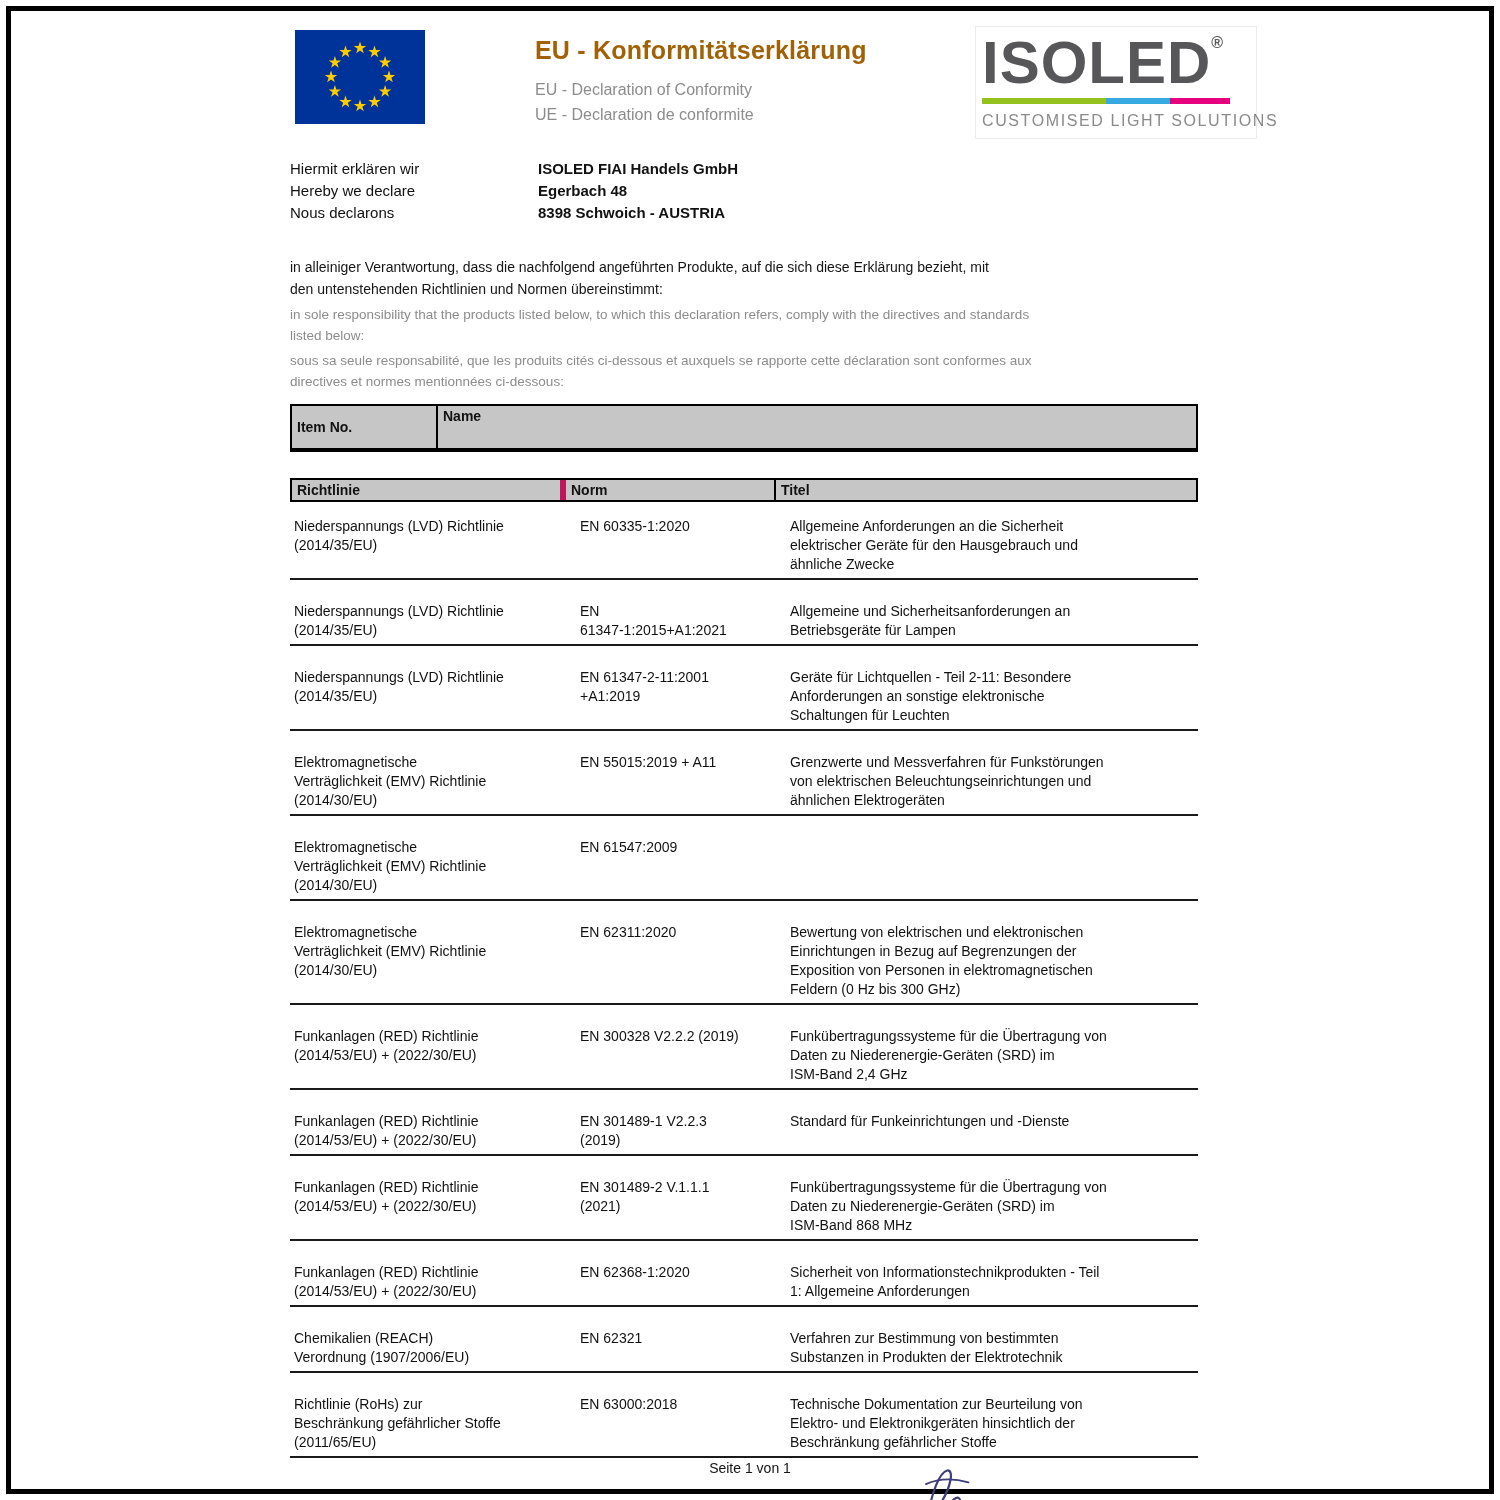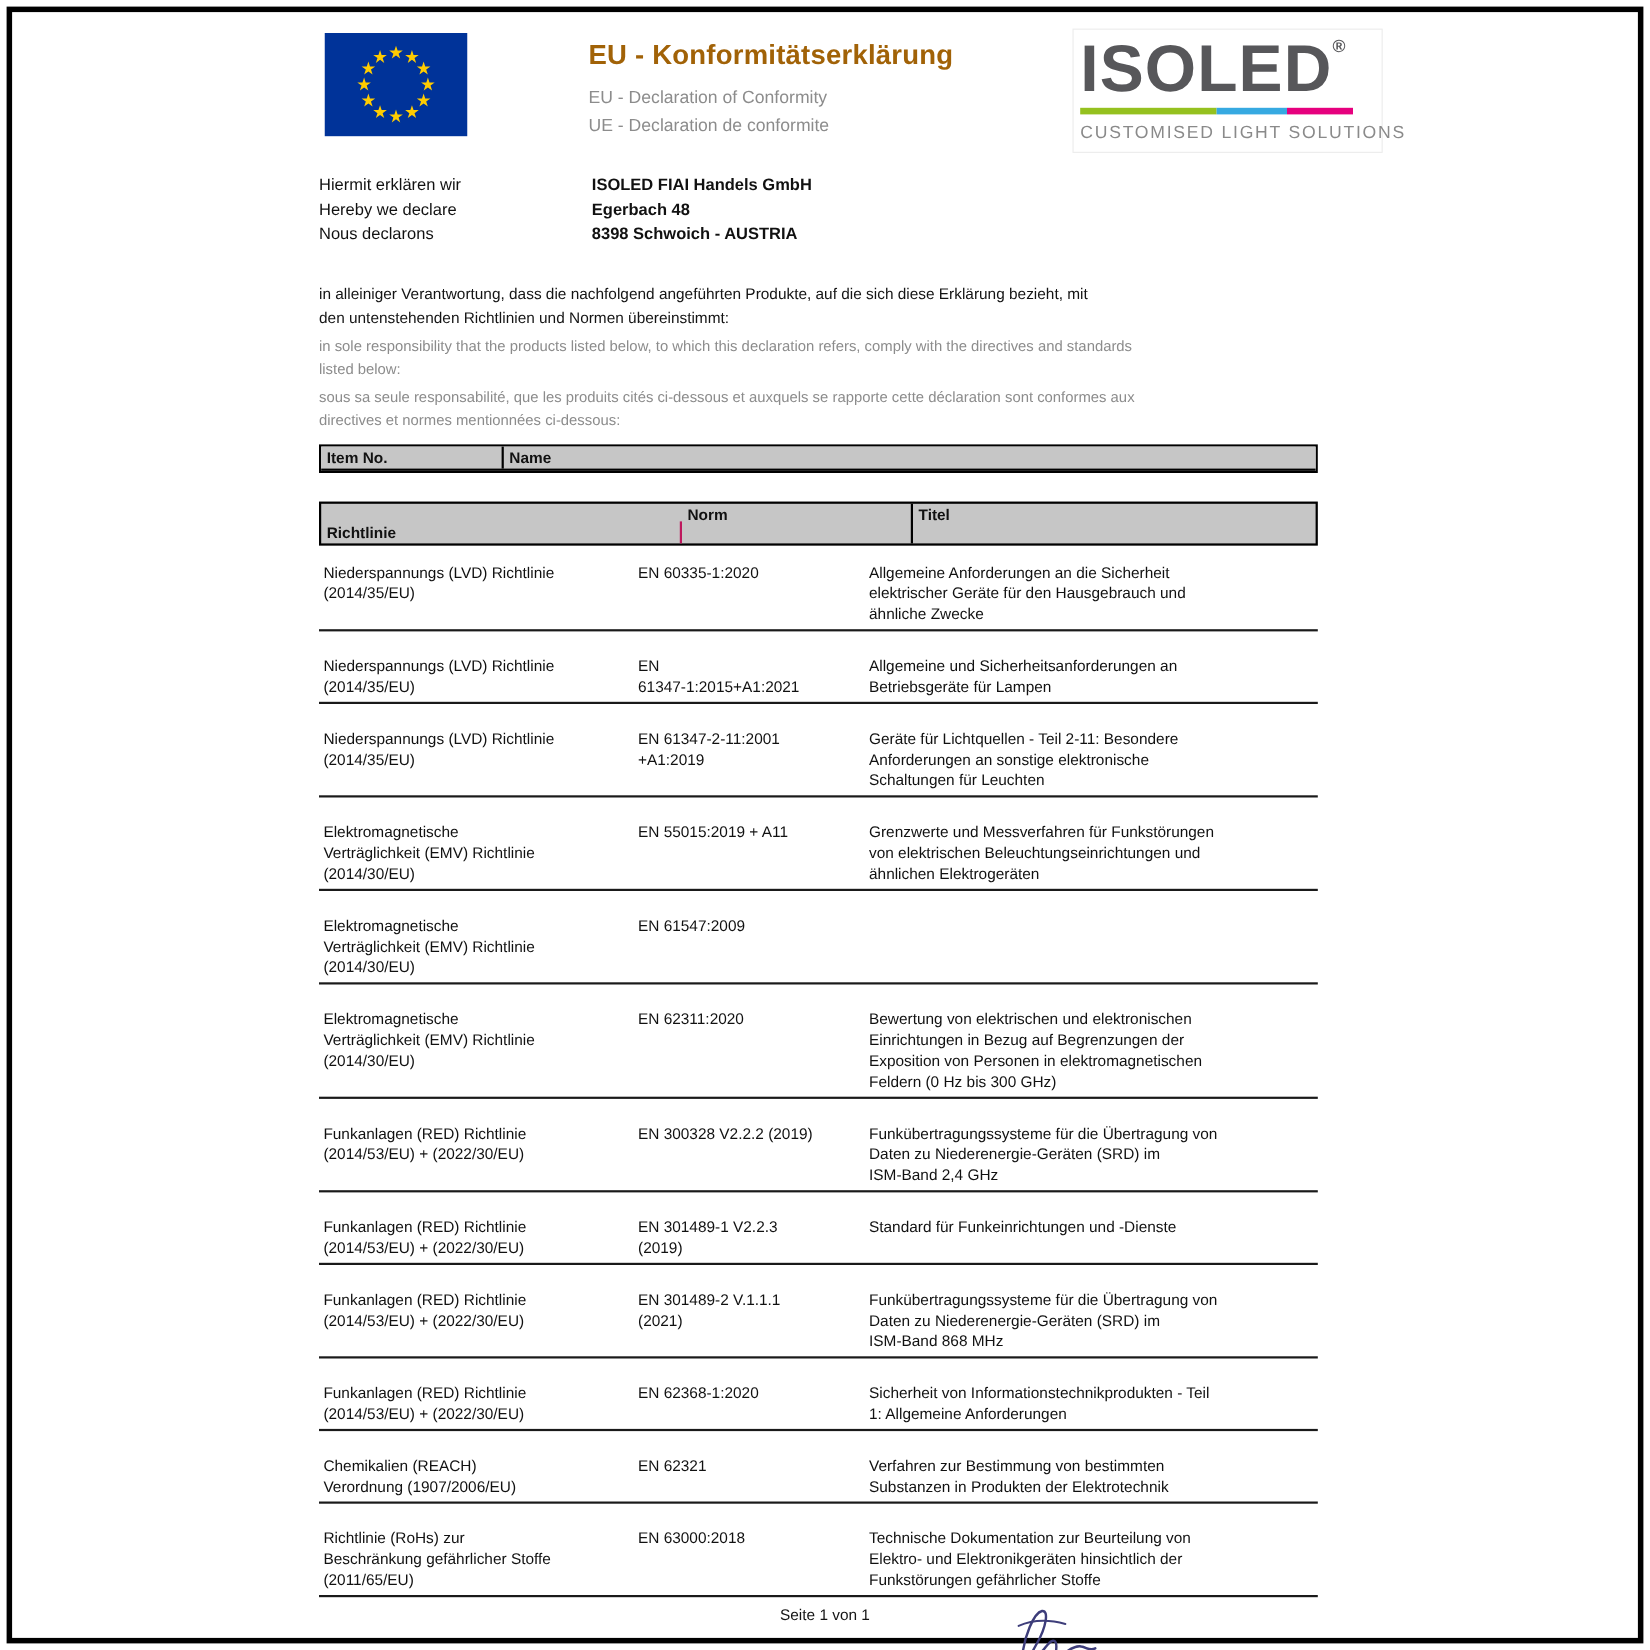--- a/index.html
+++ b/index.html
@@ -45,29 +45,29 @@
   .declare .company{font-weight:bold;}
 
   .statement{margin-top:32px;width:908px;}
   .statement .de{font-size:14px;line-height:22px;white-space:pre-line;color:#141414;}
   .statement .muted{color:var(--muted);font-size:13.5px;line-height:21px;white-space:pre-line;margin-top:4px;}
 
   
   .ptable{margin-top:12px;border:2px solid #000;width:908px;}
   .prow{display:flex;}
   .phead{background:var(--thbg);font-weight:bold;border-bottom:2px solid #000;}
-  .pc1{width:166px;border-right:2px solid #000;padding:2px 5px;font-size:14px;}
+  .pc1{width:146px;border-right:2px solid #000;padding:13px 5px;font-size:14px;}
   .pc2{flex:1;padding:2px 5px;font-size:14px;}
   .pdata{height:44px;font-weight:bold;align-items:flex-start;}
 
   
   .stable{margin-top:26px;width:908px;}
   .shead{display:flex;background:var(--thbg);border:2px solid #000;font-weight:bold;font-size:14px;}
   .shead .hc{padding:2px 5px;}
-  .hc1{width:328px;border-right:2px solid #be185d;margin-top:16px;}
+  .hc1{width:274px;border-right:6px solid #be185d;}
   .hc2{width:210px;border-right:2px solid #000;}
   .hc3{flex:1;}
   .srow{display:flex;border-bottom:2px solid #1a1a1a;padding:22px 0 4px 0;}
   .srow:first-child{padding-top:15px;}
   .scell{white-space:pre-line;font-size:14px;line-height:19px;padding:0 8px 0 4px;}
   .sc1{width:286px;}
   .sc2{width:210px;}
   .sc3{flex:1;}
 
   
@@ -259,21 +259,21 @@
 Substanzen in Produkten der Elektrotechnik</div>
           </div>
 
           <div class="srow">
             <div class="scell sc1">Richtlinie (RoHs) zur
 Beschränkung gefährlicher Stoffe
 (2011/65/EU)</div>
             <div class="scell sc2">EN 63000:2018</div>
             <div class="scell sc3">Technische Dokumentation zur Beurteilung von
 Elektro- und Elektronikgeräten hinsichtlich der
-Funkstörungen gefährlicher Stoffe</div>
+Beschränkung gefährlicher Stoffe</div>
           </div>
 
       </div>
     </section>
 
     <section class="sig-block">
       <svg class="sig-svg" width="140" height="68" viewBox="0 0 140 80">
         <path d="M34,58 C36,38 46,12 55,10 C63,9 59,28 50,44 C44,55 38,64 47,60 C58,54 62,40 68,42 C74,44 66,58 74,57 C82,55 88,46 97,48 C103,49 106,53 112,50" fill="none" stroke="#3d3d7a" stroke-width="2.6" stroke-linecap="round"></path>
         <path d="M30,26 C48,18 66,20 80,24" fill="none" stroke="#3d3d7a" stroke-width="2.2" stroke-linecap="round"></path>
       </svg>

